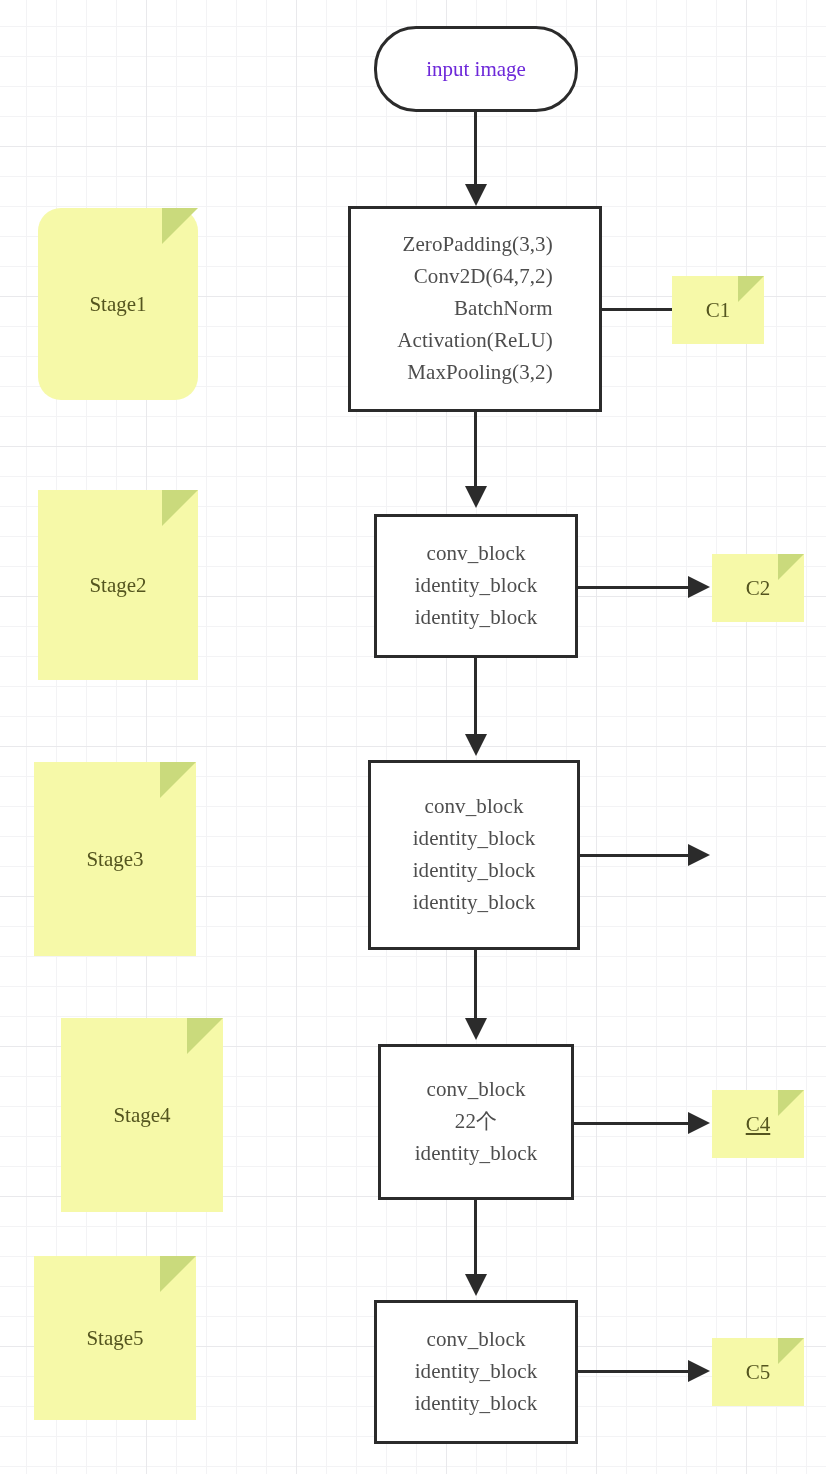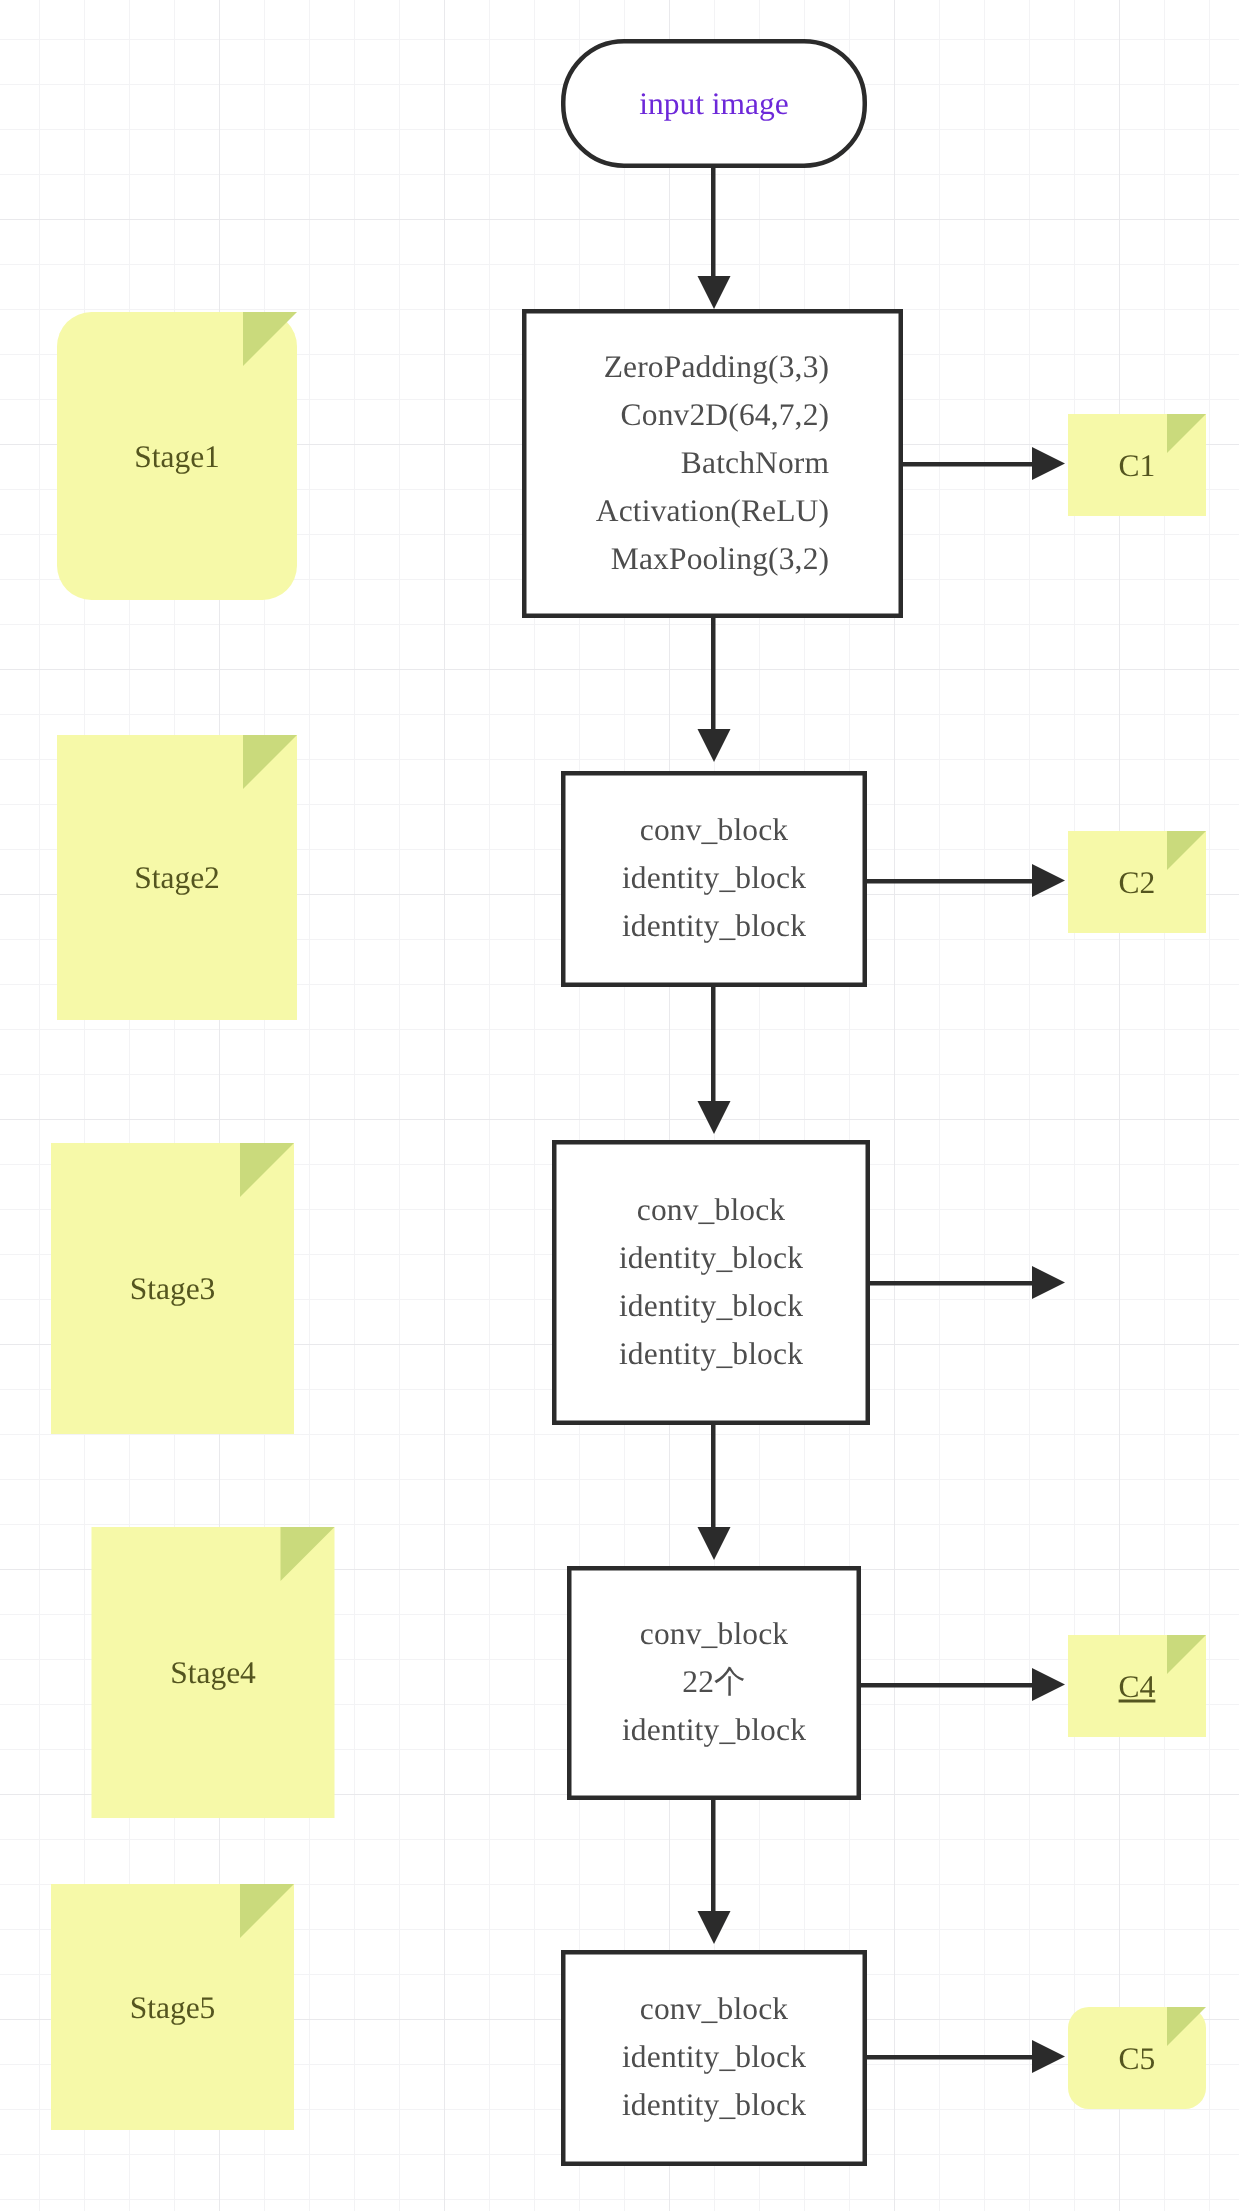--- a/index.html
+++ b/index.html
@@ -134,21 +134,21 @@
 BatchNorm
 Activation(ReLU)
 MaxPooling(3,2)</span>
   </div>
 
   <div class="conn">
     <div class="hline" style="left:602px; top:308px; width:88px;"></div>
     <div class="arrow-right" style="left:688px; top:298px;"></div>
   </div>
 
-  <div class="note small" style="left:712px; top:276px; width:92px; height:68px;">
+  <div class="note small" style="left:672px; top:276px; width:92px; height:68px;">
     <span class="fold"></span>
     <span>C1</span>
   </div>
 
   <div class="conn">
     <div class="vline" style="left:474px; top:412px; height:78px;"></div>
     <div class="arrow-down" style="left:465px; top:486px;"></div>
   </div>
 
   <div class="note big" style="left:38px; top:490px; width:160px; height:190px;">
@@ -235,18 +235,18 @@
     <span>conv_block
 identity_block
 identity_block</span>
   </div>
 
   <div class="conn">
     <div class="hline" style="left:578px; top:1370px; width:112px;"></div>
     <div class="arrow-right" style="left:688px; top:1360px;"></div>
   </div>
 
-  <div class="note small" style="left:712px; top:1338px; width:92px; height:68px;border-radius:14px;">
+  <div class="note small" style="left:712px; top:1338px; width:92px; height:68px;">
     <span class="fold"></span>
     <span>C5</span>
   </div>
 
 </div>
 
 </body></html>

